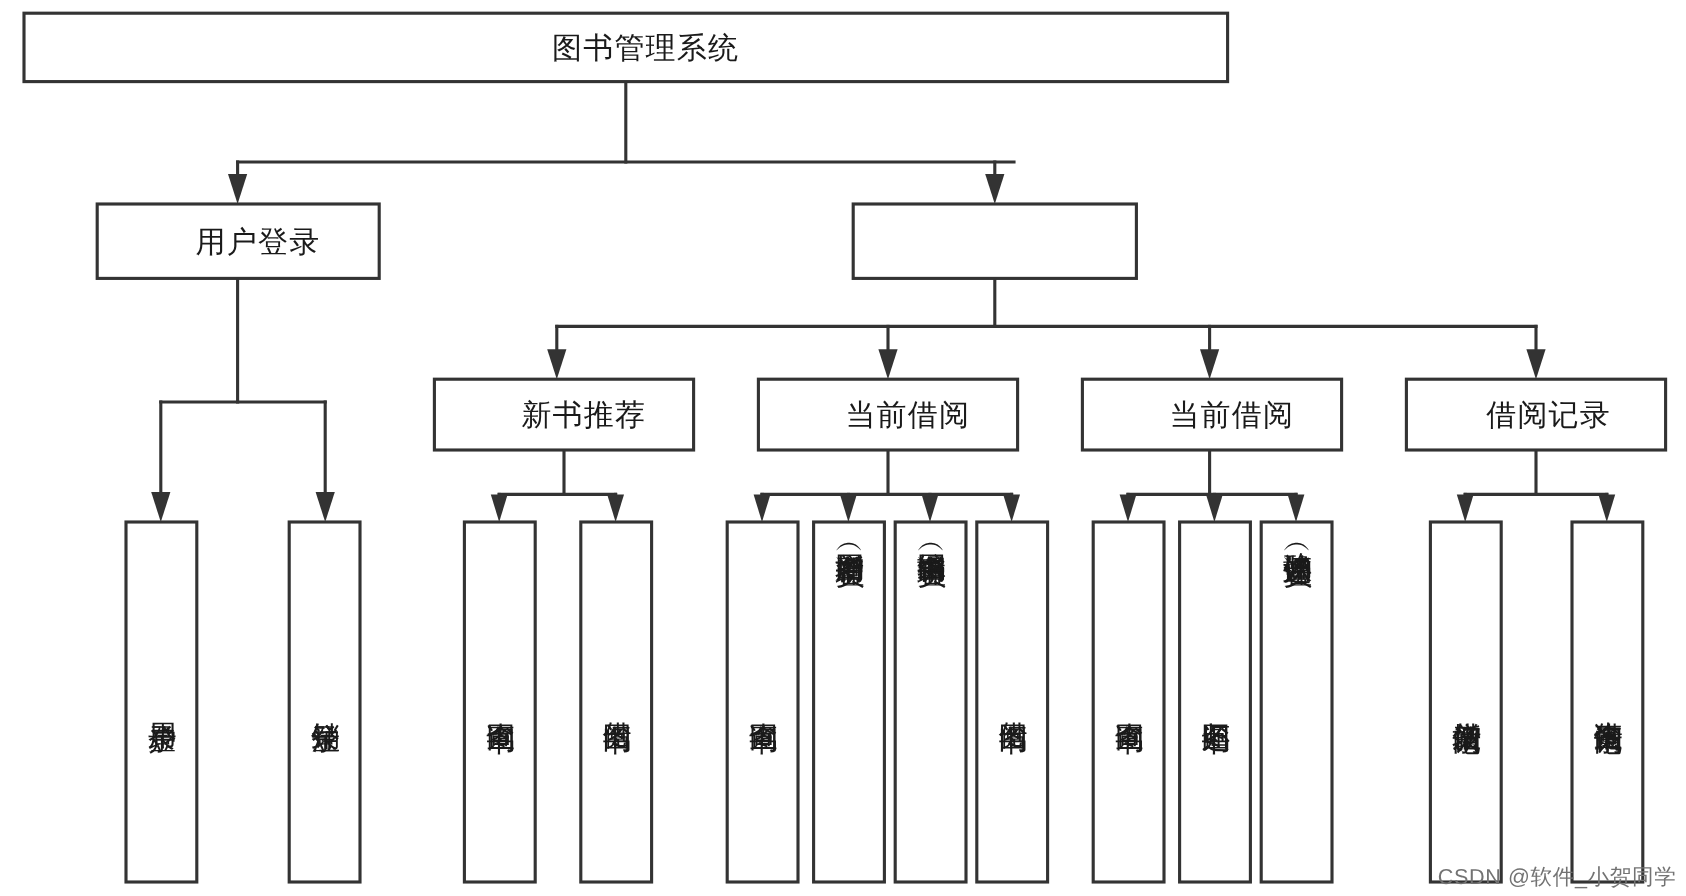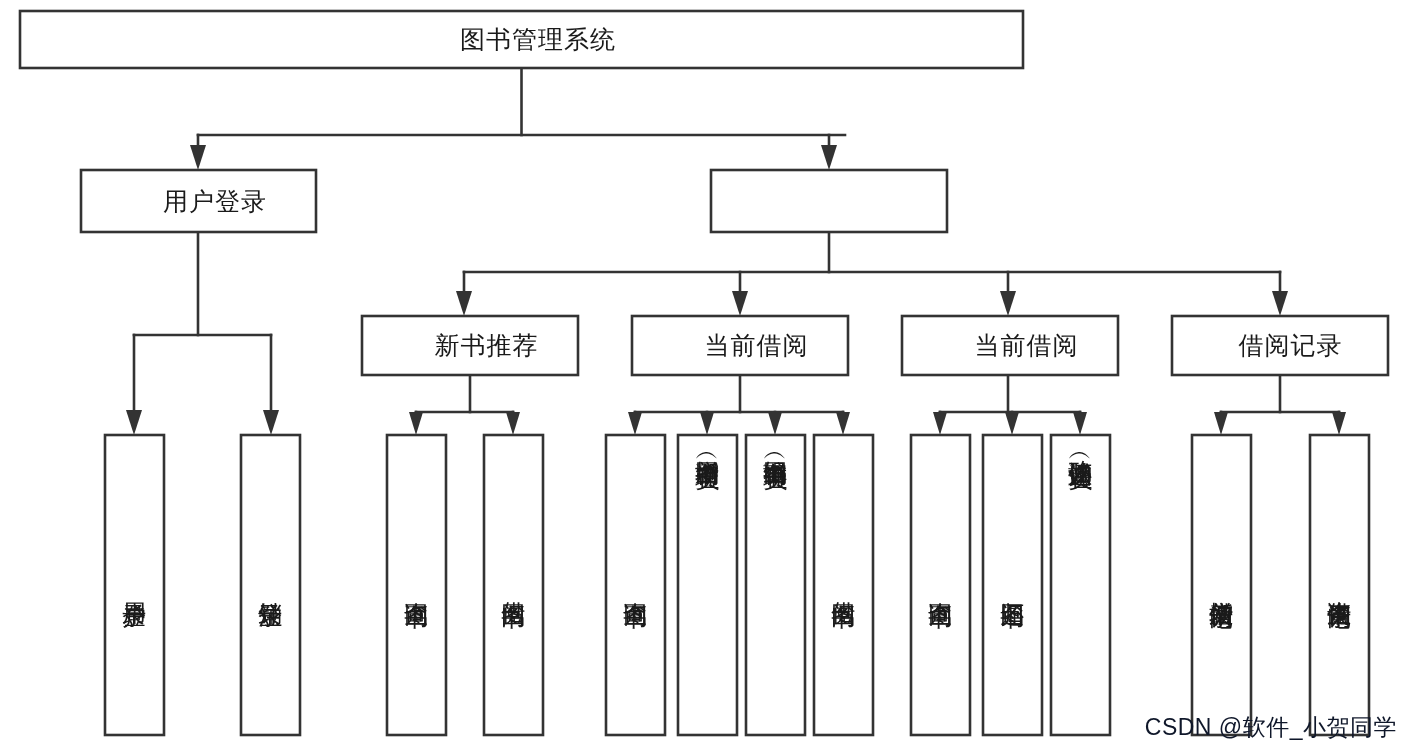--- a/index.html
+++ b/index.html
@@ -31,21 +31,21 @@
     position:absolute;display:flex;align-items:center;justify-content:center;
     box-sizing:border-box;pointer-events:none;padding-left:33px;
   }
   .hlabel-text{
     font-family:"Liberation Sans","DejaVu Sans",sans-serif;
     font-size:25px;color:#1a1a1a;letter-spacing:1px;white-space:nowrap;
   }
   #watermark{
     position:absolute;right:8px;bottom:4px;
     font-family:"Liberation Sans","DejaVu Sans",sans-serif;
-    font-size:23px;color:#0f172a;letter-spacing:0.5px;white-space:nowrap;
+    font-size:18px;color:#737373;letter-spacing:0.5px;white-space:nowrap;
     user-select:none;
   }
 </style>
 </head>
 <body>
 
 <div id="diagram-root">
 
   <svg id="tree" viewBox="0 0 1405 747" xmlns="http://www.w3.org/2000/svg">
 

